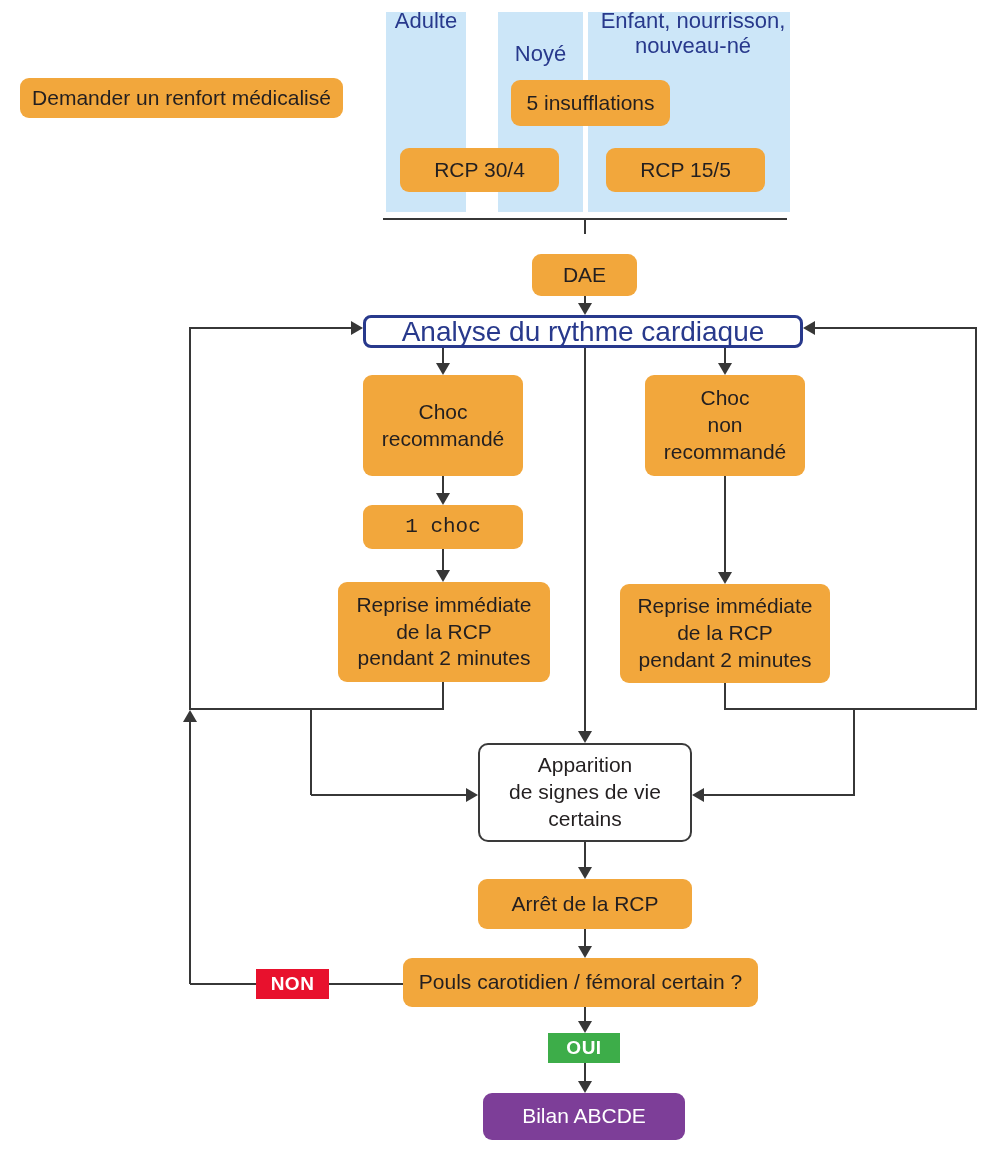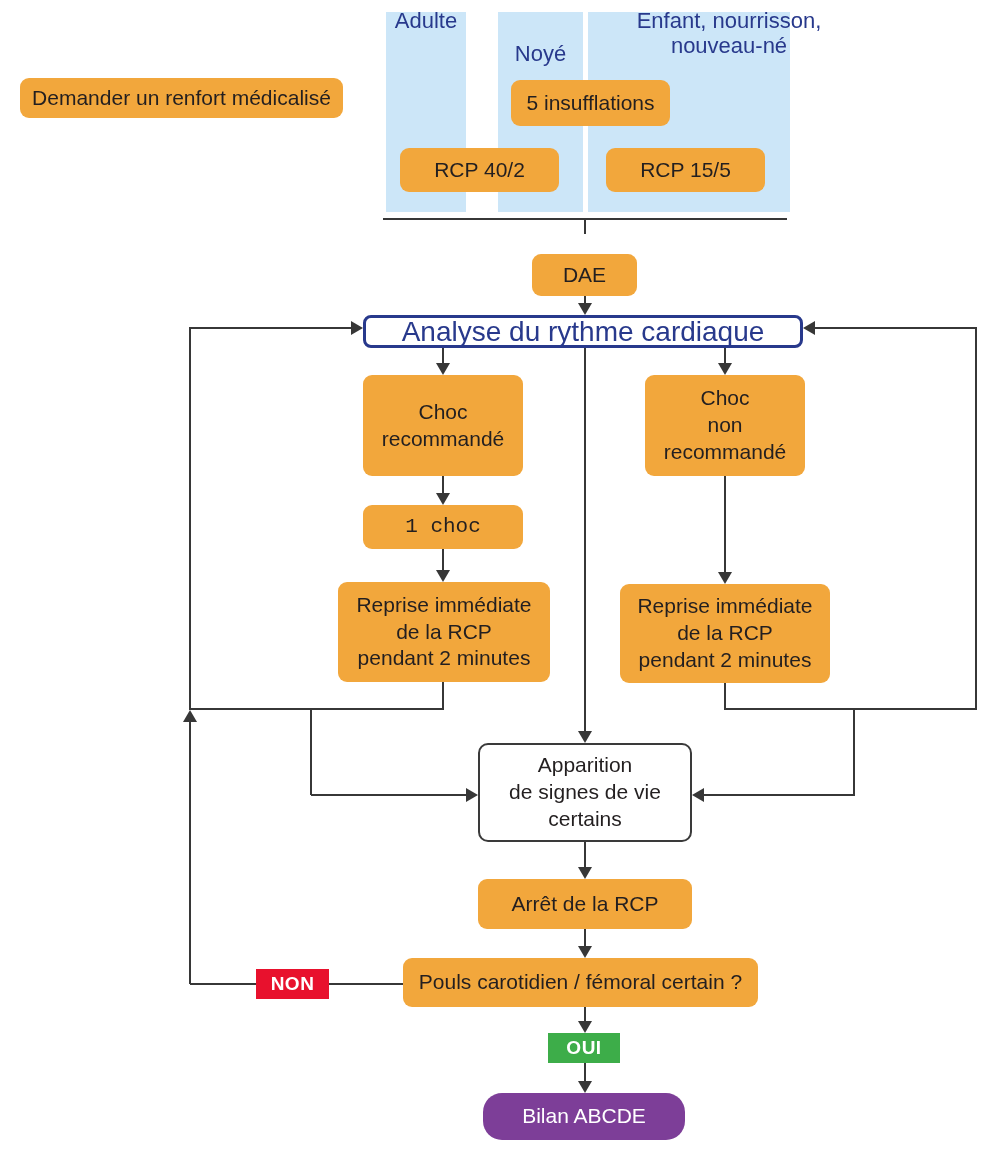--- a/index.html
+++ b/index.html
@@ -79,26 +79,26 @@
 <body>
 
 <div id="stage">
 
   <div class="panel" style="left:386px; top:12px; width:80px; height:200px;"></div>
   <div class="panel" style="left:498px; top:12px; width:85px; height:200px;"></div>
   <div class="panel" style="left:588px; top:12px; width:202px; height:200px;"></div>
 
   <div class="panel-label" style="left:386px; width:80px;">Adulte</div>
   <div class="panel-label" style="left:498px; width:85px;margin-top:33px;">Noyé</div>
-  <div class="panel-label" style="left:588px; width:202px; padding-left:8px;margin-left:36px;">Enfant, nourrisson,
+  <div class="panel-label" style="left:588px; width:202px; padding-left:8px;">Enfant, nourrisson,
 nouveau-né</div>
 
   <div class="box nowrap" style="left:20px; top:78px; width:323px; height:40px;">Demander un renfort médicalisé</div>
   <div class="box nowrap" style="left:511px; top:80px; width:159px; height:46px;">5 insufflations</div>
-  <div class="box nowrap" style="left:400px; top:148px; width:159px; height:44px;">RCP 40/2</div>
+  <div class="box nowrap" style="left:400px; top:148px; width:159px; height:44px;">RCP 30/4</div>
   <div class="box nowrap" style="left:606px; top:148px; width:159px; height:44px;">RCP 15/5</div>
 
   <div class="line" style="left:383px; top:218px; width:404px; height:2px;"></div>
   <div class="line" style="left:584px; top:220px; width:2px; height:14px;"></div>
 
   <div class="box nowrap" style="left:532px; top:234px; width:105px; height:42px;margin-top:20px;">DAE</div>
   <div class="line" style="left:584px; top:276px; width:2px; height:28px;"></div>
   <div class="arrow down" style="left:578px; top:303px;"></div>
 
   <div class="box analyse nowrap" style="left:363px; top:315px; width:440px; height:33px;">Analyse du rythme cardiaque</div>
@@ -164,15 +164,15 @@
   <div class="line" style="left:189px; top:720px; width:2px; height:264px;"></div>
   <div class="arrow up" style="left:183px; top:710px;"></div>
   <div class="box tag" style="left:256px; top:969px; width:73px; height:30px; background:var(--red);">NON</div>
 
   <div class="line" style="left:584px; top:1007px; width:2px; height:14px;"></div>
   <div class="arrow down" style="left:578px; top:1021px;"></div>
   <div class="box tag" style="left:548px; top:1033px; width:72px; height:30px; background:var(--green);">OUI</div>
   <div class="line" style="left:584px; top:1063px; width:2px; height:18px;"></div>
   <div class="arrow down" style="left:578px; top:1081px;"></div>
 
-  <div class="box nowrap" style="left:483px; top:1093px; width:202px; height:47px; background:var(--purple); color:#ffffff;border-radius:19px;">Bilan ABCDE</div>
+  <div class="box nowrap" style="left:483px; top:1093px; width:202px; height:47px; background:var(--purple); color:#ffffff;">Bilan ABCDE</div>
 
 </div>
 
 </body></html>

